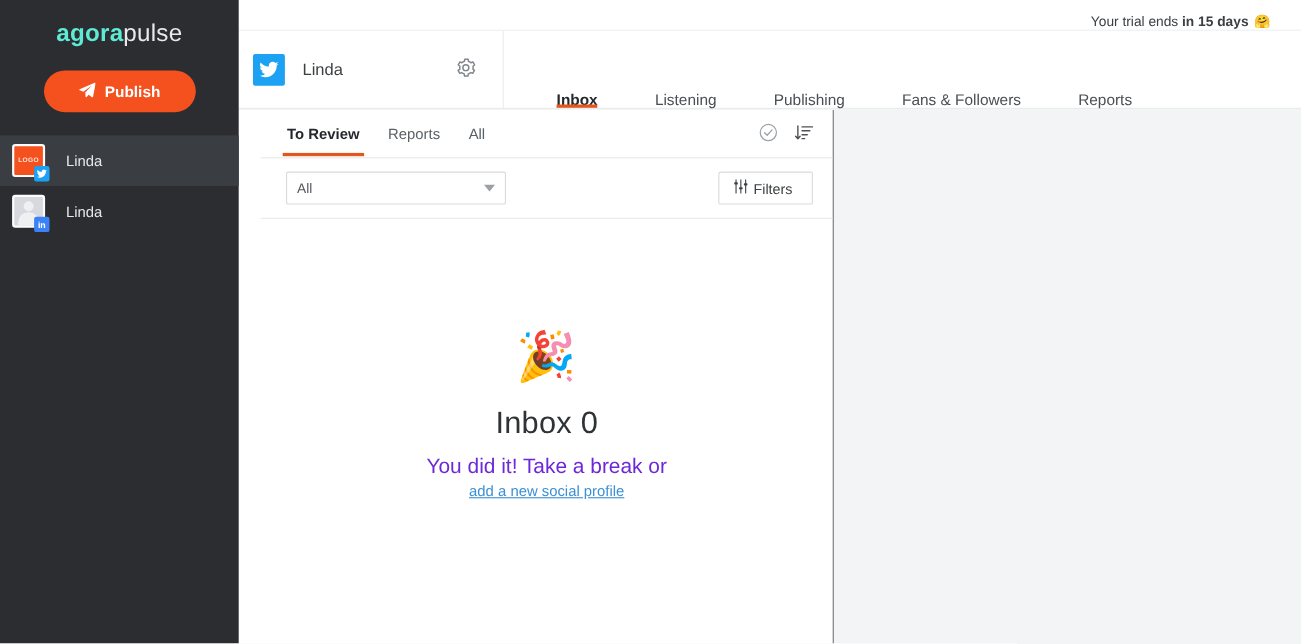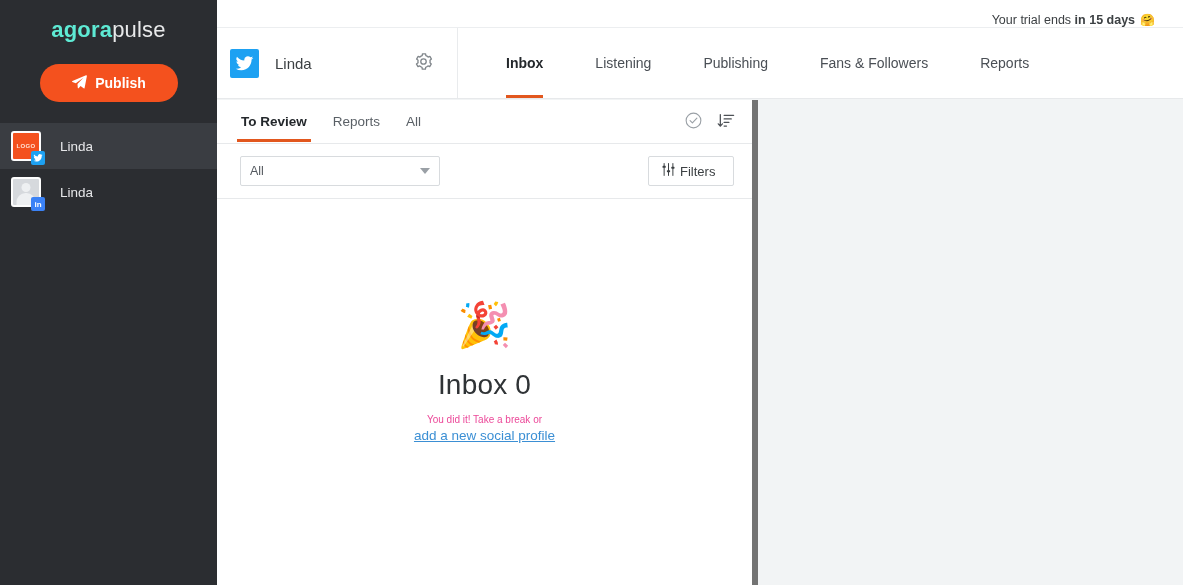--- a/index.html
+++ b/index.html
@@ -115,36 +115,37 @@
   }
   .header-name { margin-left: 16px; font-size: 15px; color: #3c4043; flex: 1; }
   .gear-btn {
     width: 32px; height: 32px; margin-right: 18px;
     display: flex; align-items: center; justify-content: center;
     background: none; border: none; cursor: pointer;
   }
 
   .tabs { display: flex; align-items: stretch; padding-left: 22px; }
   .tab {
-    position: relative; display: flex; align-items: center;
+    position: relative; display: flex; align-items: flex-end;
     padding: 0 26px; font-size: 14px; color: #4a4f55; cursor: pointer;
     white-space: nowrap;
   }
   .tab.active { color: #24282c; font-weight: 700; }
   .tab.active::after {
     content: ""; position: absolute; left: 26px; right: 26px; bottom: 0;
     height: 3px; background: #e2571e;
   }
 
   
   .panel {
     position: absolute; left: 0; top: 100px;
     width: 541px; height: 485px;
     background: #ffffff;
-    border-right: 6px solid #737373;
+    border-right: 1px solid #737373;
+    padding-left: 20px;
   }
   .panel-tabs {
     height: 43px; display: flex; align-items: center;
     padding: 0 0 0 24px; position: relative;
   }
   .ptab {
     position: relative; font-size: 13.5px; color: #5a6066;
     margin-right: 26px; cursor: pointer; padding: 12px 0 13px;
   }
   .ptab.active { color: #24282c; font-weight: 700; }
@@ -186,21 +187,21 @@
 
   .empty {
     display: flex; flex-direction: column; align-items: center;
     padding-top: 104px;
   }
   .empty-emoji { font-size: 44px; line-height: 1; }
   .empty-title {
     margin-top: 22px; font-size: 28px; color: #2f3336; font-weight: 400;
     letter-spacing: .2px;
   }
-  .empty-sub { margin-top: 13px; font-size: 10px; color: #ec4899; text-align: center; }
+  .empty-sub { margin-top: 13px; font-size: 19px; color: #6d28d9; text-align: center; }
   .empty-link {
     margin-top: 3px; font-size: 13.5px; color: #3b8fd4;
     text-decoration: underline; cursor: pointer;
   }
 </style>
 </head>
 <body>
 
 <div class="app">
 

